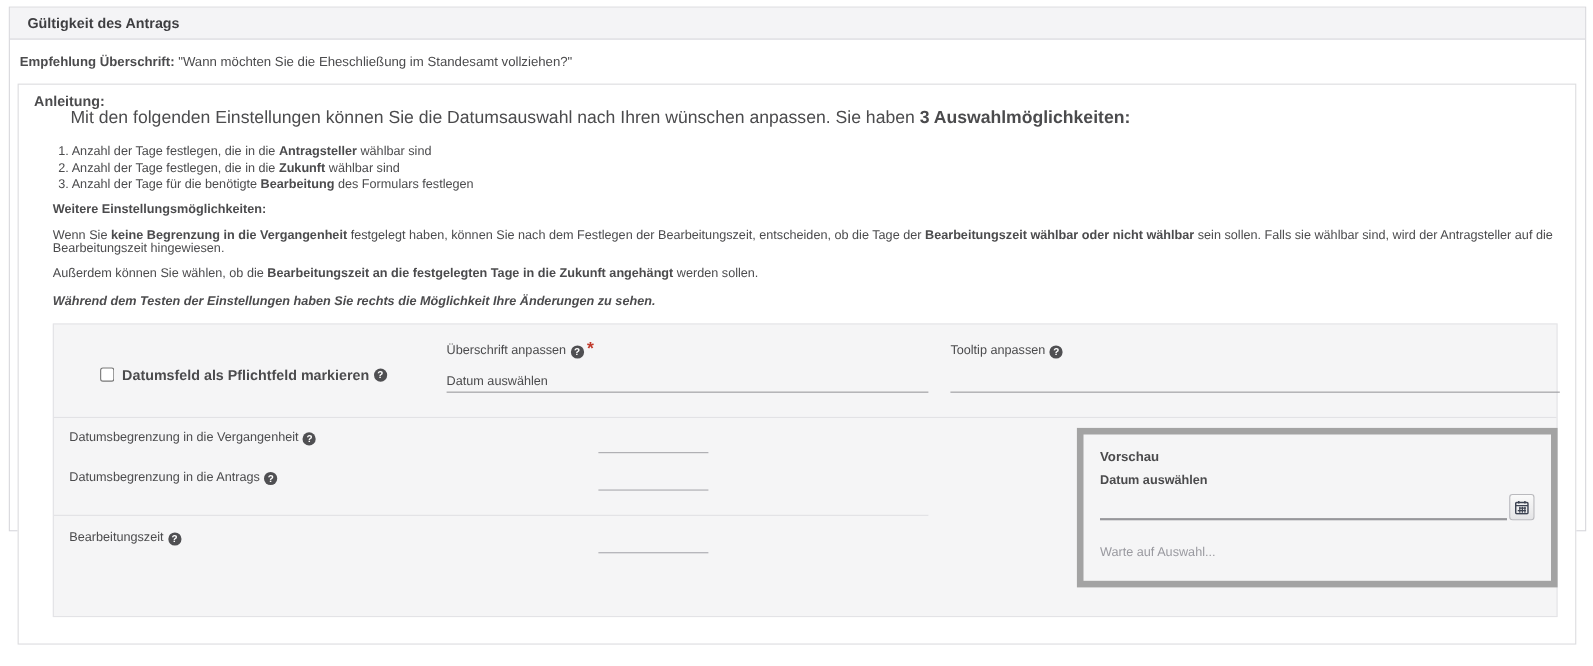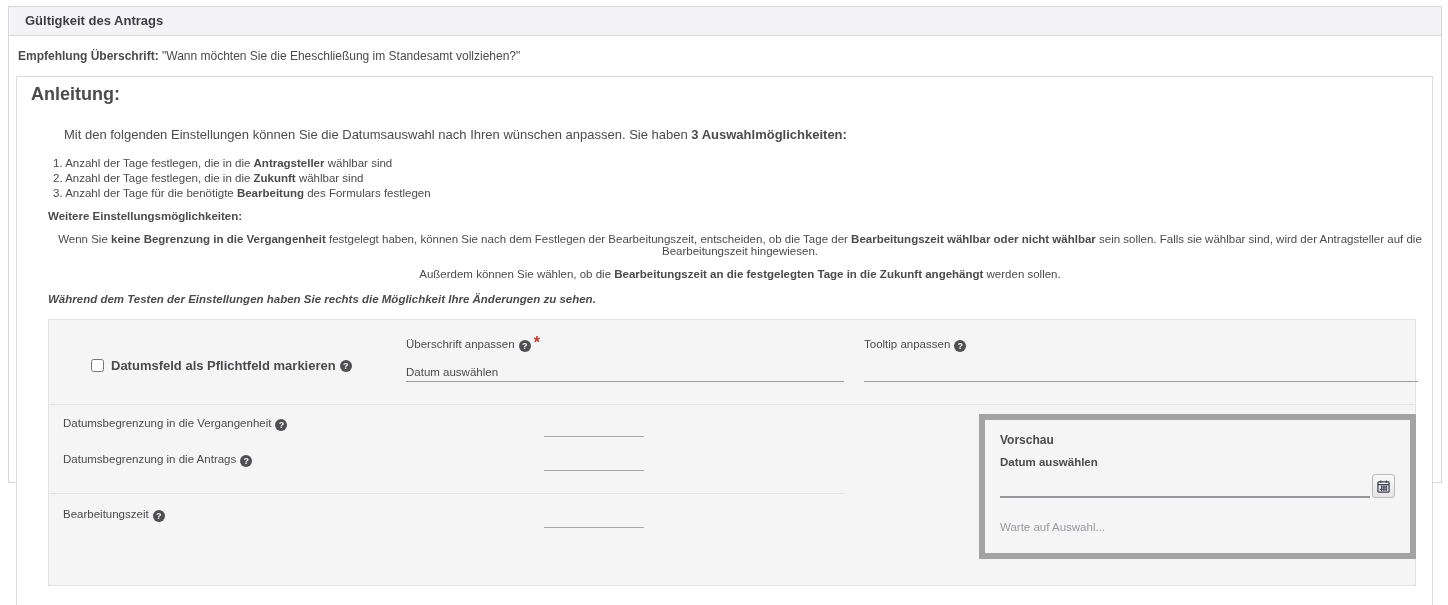--- a/index.html
+++ b/index.html
@@ -10,26 +10,26 @@
   .outer-panel { position: absolute; left: 8px; top: 6px; width: 1434px; height: 477px;
     border: 1px solid #d8d8dc; background: #fff; }
 
   .panel-header { height: 29px; background: #f4f4f6; border-bottom: 1px solid #d8d8dc;
     padding-left: 16px; line-height: 28px; font-size: 13px; font-weight: 700; color: #3e3e41; }
 
   .recommendation { margin: 13px 0 0 9px; font-size: 12px; }
 
   .instruction-box { margin: 13px 8px 0 7px; border: 1px solid #dcdcdf;
     padding: 7px 0 24px 14px; background: #fff; }
-  .instruction-title { font-size: 18px; font-weight: 700; }
-  .intro { margin: 22px 0 0 33px; font-size: 13px; }
+  .instruction-title { font-size: 13px; font-weight: 700; }
+  .intro { margin: 0 0 0 33px; font-size: 16px; }
   .steps { margin: 15px 0 0 22px; font-size: 11.5px; list-style: none; }
   .steps li { margin-bottom: 3px; }
   .more-title { margin: 11px 0 0 17px; font-size: 11.5px; font-weight: 700; }
-  .para { margin: 11px 0 0 17px; font-size: 11.5px; text-align: center; }
+  .para { margin: 11px 0 0 17px; font-size: 11.5px; }
   .note { margin: 13px 0 0 17px; font-size: 11.5px; font-style: italic; font-weight: 700; }
 
   .form-panel { position: relative; margin: 14px 16px 0 17px; height: 267px;
     background: #f5f5f6; border: 1px solid #e3e3e6; }
 
   .hr1 { position: absolute; left: 0; right: 0; top: 84px; border-top: 1px solid #e2e2e5; }
   .hr2 { position: absolute; left: 0; width: 795px; top: 173px; border-top: 1px solid #e2e2e5; }
 
   .chk-group { position: absolute; left: 42px; top: 38px; display: flex; align-items: center; }
   .chk-group input { width: 13px; height: 13px; accent-color: #fff; margin-right: 7px; }

